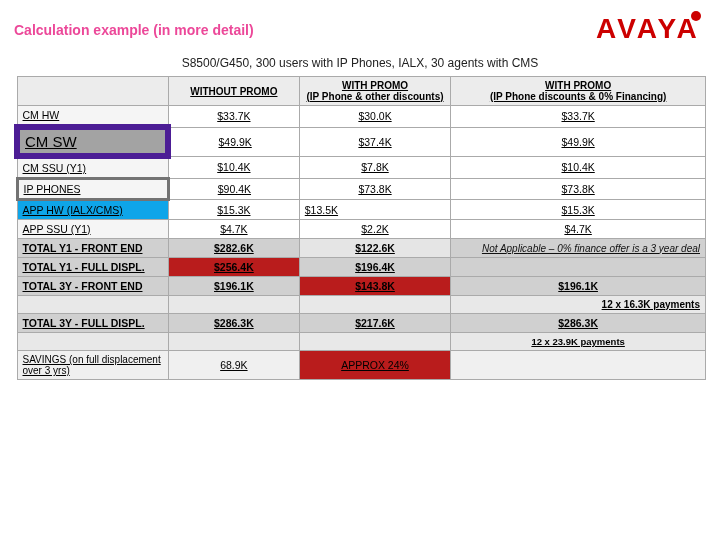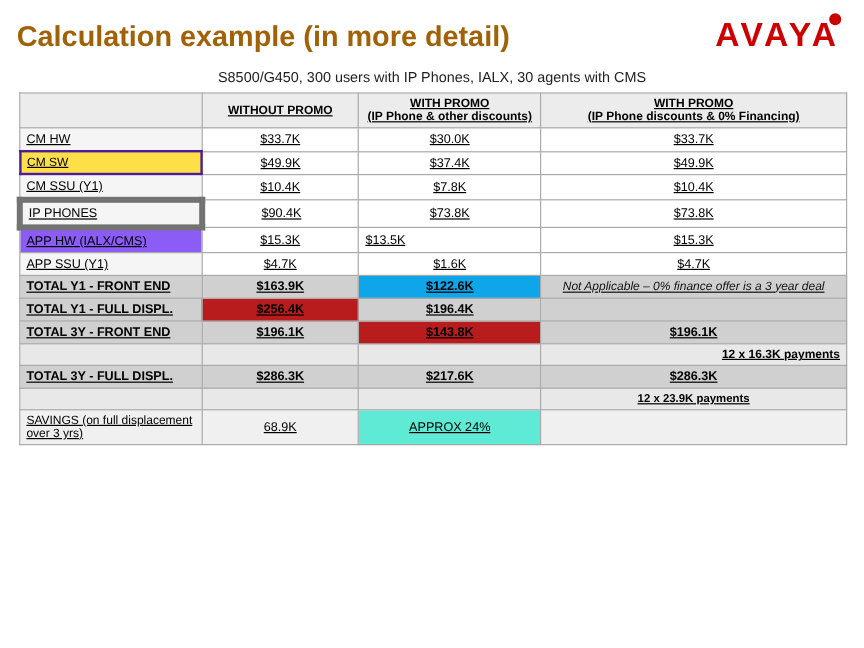--- a/index.html
+++ b/index.html
@@ -16,23 +16,23 @@
       background: #fff;
       padding: 10px 14px;
     }
     .header-row {
       display: flex;
       align-items: center;
       justify-content: space-between;
       margin-bottom: 6px;
     }
     .title {
-      font-size: 24px;
+      font-size: 14px;
       font-weight: bold;
-      color: #a16207;
+      color: #ec4899;
     }
     .logo-avaya {
       font-size: 24px;
       font-weight: 900;
       color: #cc0000;
       letter-spacing: 3px;
     }
     .subtitle {
       font-size: 12px;
       color: #222;
@@ -61,21 +61,21 @@
     .col-with-promo1 { width: 22%; background: #ececec; text-align: center; }
     .col-with-promo2 { width: 37%; background: #ececec; text-align: center; }
 
     .row-label { background: #f5f5f5; font-weight: normal; }
 
     td.center { text-align: center; }
     td.italic-note {
       font-style: italic;
       font-size: 10px;
       color: #111;
-      text-align: center;
+      text-align: right;
       padding: 2px 5px;
       margin-left: 12px;
     }
     td.payment-note {
       font-size: 9.5px;
       text-align: center;
       font-style: normal;
     }
   </style>
 </head>
@@ -106,53 +106,53 @@
       </tr>
     </thead>
     <tbody id="table-body">
     <tr>
       <td style="border:1px solid #aaa; background:#f5f5f5; font-size:10.5px;">CM HW</td>
       <td class="center" style="border:1px solid #aaa; text-align:center;">$33.7K</td>
       <td class="center" style="border:1px solid #aaa; text-align:center;">$30.0K</td>
       <td class="center" style="border:1px solid #aaa; text-align:center;">$33.7K</td>
     </tr>
         <tr>
-      <td style="border:2px solid #4c1d95; background:#fde047; font-size:10px;">CM SW</td>
+      <td style="border:6px solid #4c1d95; background:#a3a3a3; font-size:15px;">CM SW</td>
       <td class="center" style="border:1px solid #aaa; text-align:center;">$49.9K</td>
       <td class="center" style="border:1px solid #aaa; text-align:center;">$37.4K</td>
       <td class="center" style="border:1px solid #aaa; text-align:center;">$49.9K</td>
     </tr>
         <tr>
       <td style="border:1px solid #aaa; background:#f5f5f5; font-size:10.5px;">CM SSU (Y1)</td>
       <td class="center" style="border:1px solid #aaa; text-align:center;">$10.4K</td>
       <td class="center" style="border:1px solid #aaa; text-align:center;">$7.8K</td>
       <td class="center" style="border:1px solid #aaa; text-align:center;">$10.4K</td>
     </tr>
         <tr>
-      <td style="border:5px solid #737373; background:#f5f5f5; font-size:10.5px;">IP PHONES</td>
+      <td style="border:3px solid #737373; background:#f5f5f5; font-size:10.5px;">IP PHONES</td>
       <td class="center" style="border:1px solid #aaa; text-align:center;">$90.4K</td>
       <td class="center" style="border:1px solid #aaa; text-align:center;">$73.8K</td>
       <td class="center" style="border:1px solid #aaa; text-align:center;">$73.8K</td>
     </tr>
         <tr>
-      <td style="border:1px solid #aaa; background:#8b5cf6; font-size:10.5px;">APP HW (IALX/CMS)</td>
+      <td style="border:1px solid #aaa; background:#0ea5e9; font-size:10.5px;">APP HW (IALX/CMS)</td>
       <td class="center" style="border:1px solid #aaa; text-align:center;">$15.3K</td>
       <td class="center" style="border:1px solid #aaa; text-align:left;">$13.5K</td>
       <td class="center" style="border:1px solid #aaa; text-align:center;">$15.3K</td>
     </tr>
         <tr>
       <td style="border:1px solid #aaa; background:#f5f5f5; font-size:10.5px;">APP SSU (Y1)</td>
       <td class="center" style="border:1px solid #aaa; text-align:center;">$4.7K</td>
-      <td class="center" style="border:1px solid #aaa; text-align:center;">$1.6K</td>
+      <td class="center" style="border:1px solid #aaa; text-align:center;">$2.2K</td>
       <td class="center" style="border:1px solid #aaa; text-align:center;">$4.7K</td>
     </tr>
         <tr>
       <td class="row-label" style="border:1px solid #aaa; background:#d0d0d0; font-weight:bold; font-size:10.5px;">TOTAL Y1 - FRONT END</td>
-      <td class="center" style="border:1px solid #aaa; background:#d0d0d0; text-align:center; font-weight:bold;">$163.9K</td>
-      <td class="center" style="border:1px solid #aaa; background:#0ea5e9; text-align:center; font-weight:bold;">$122.6K</td>
+      <td class="center" style="border:1px solid #aaa; background:#d0d0d0; text-align:center; font-weight:bold;">$282.6K</td>
+      <td class="center" style="border:1px solid #aaa; background:#e5e5e5; text-align:center; font-weight:bold;">$122.6K</td>
       <td class="italic-note" style="border:1px solid #aaa; background:#d0d0d0; font-style:italic; font-size:10px;">Not Applicable – 0% finance offer is a 3 year deal</td>
     </tr>
         <tr>
       <td class="row-label" style="border:1px solid #aaa; background:#d0d0d0; font-weight:bold; font-size:10.5px;">TOTAL Y1 - FULL DISPL.</td>
       <td class="center" style="border:1px solid #aaa; background:#b91c1c; text-align:center; font-weight:bold;">$256.4K</td>
       <td class="center" style="border:1px solid #aaa; background:#d0d0d0; text-align:center; font-weight:bold;">$196.4K</td>
       <td class="center" style="border:1px solid #aaa; background:#d0d0d0; text-align:center; font-weight:bold;"></td>
     </tr>
         <tr>
       <td class="row-label" style="border:1px solid #aaa; background:#d0d0d0; font-weight:bold; font-size:10.5px;margin-left:32px;">TOTAL 3Y - FRONT END</td>
@@ -174,18 +174,18 @@
     </tr>
         <tr>
       <td style="border:1px solid #aaa; background:#e8e8e8;"></td>
       <td style="border:1px solid #aaa; background:#e8e8e8;"></td>
       <td style="border:1px solid #aaa; background:#e8e8e8;"></td>
       <td class="payment-note" style="border:1px solid #aaa; background:#e8e8e8; font-size:9.5px; text-align:center; font-weight:bold;">12 x 23.9K payments</td>
     </tr>
         <tr>
       <td style="border:1px solid #aaa; background:#f0f0f0; font-size:10px;">SAVINGS (on full displacement over 3 yrs)</td>
       <td class="center" style="border:1px solid #aaa; background:#f0f0f0; text-align:center;">68.9K</td>
-      <td class="center" style="border:1px solid #aaa; background:#5eead4; text-align:center;">APPROX 24%</td>
+      <td class="center" style="border:1px solid #aaa; background:#b91c1c; text-align:center;">APPROX 24%</td>
       <td style="border:1px solid #aaa; background:#f0f0f0;"></td>
     </tr>
       </tbody>
   </table>
 </div>
 
 </body></html>

